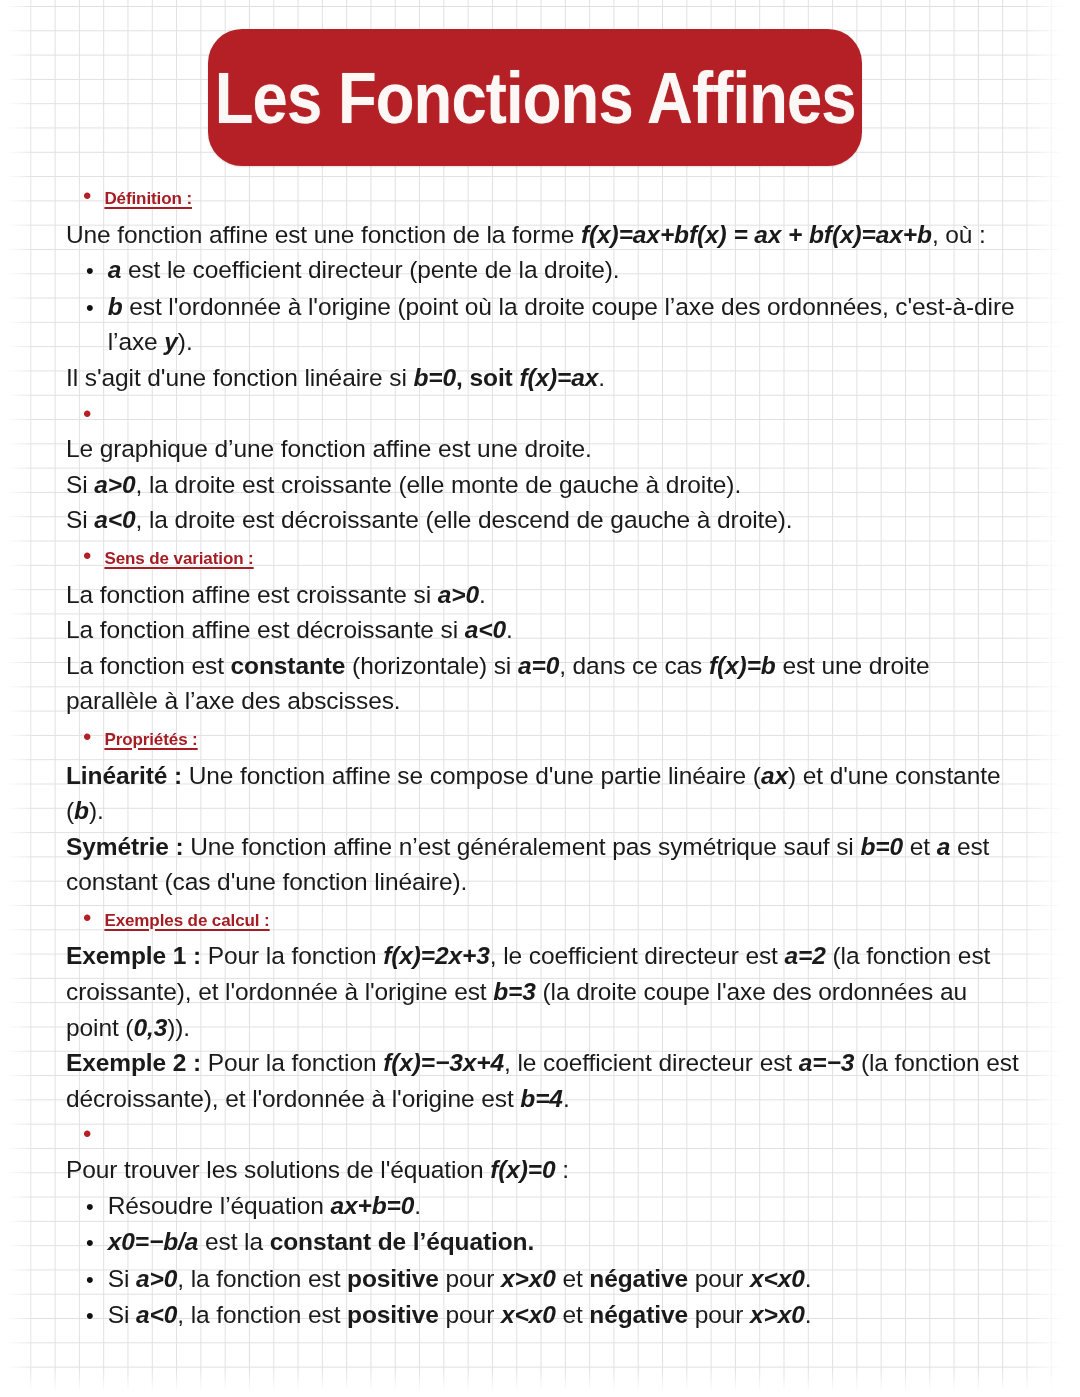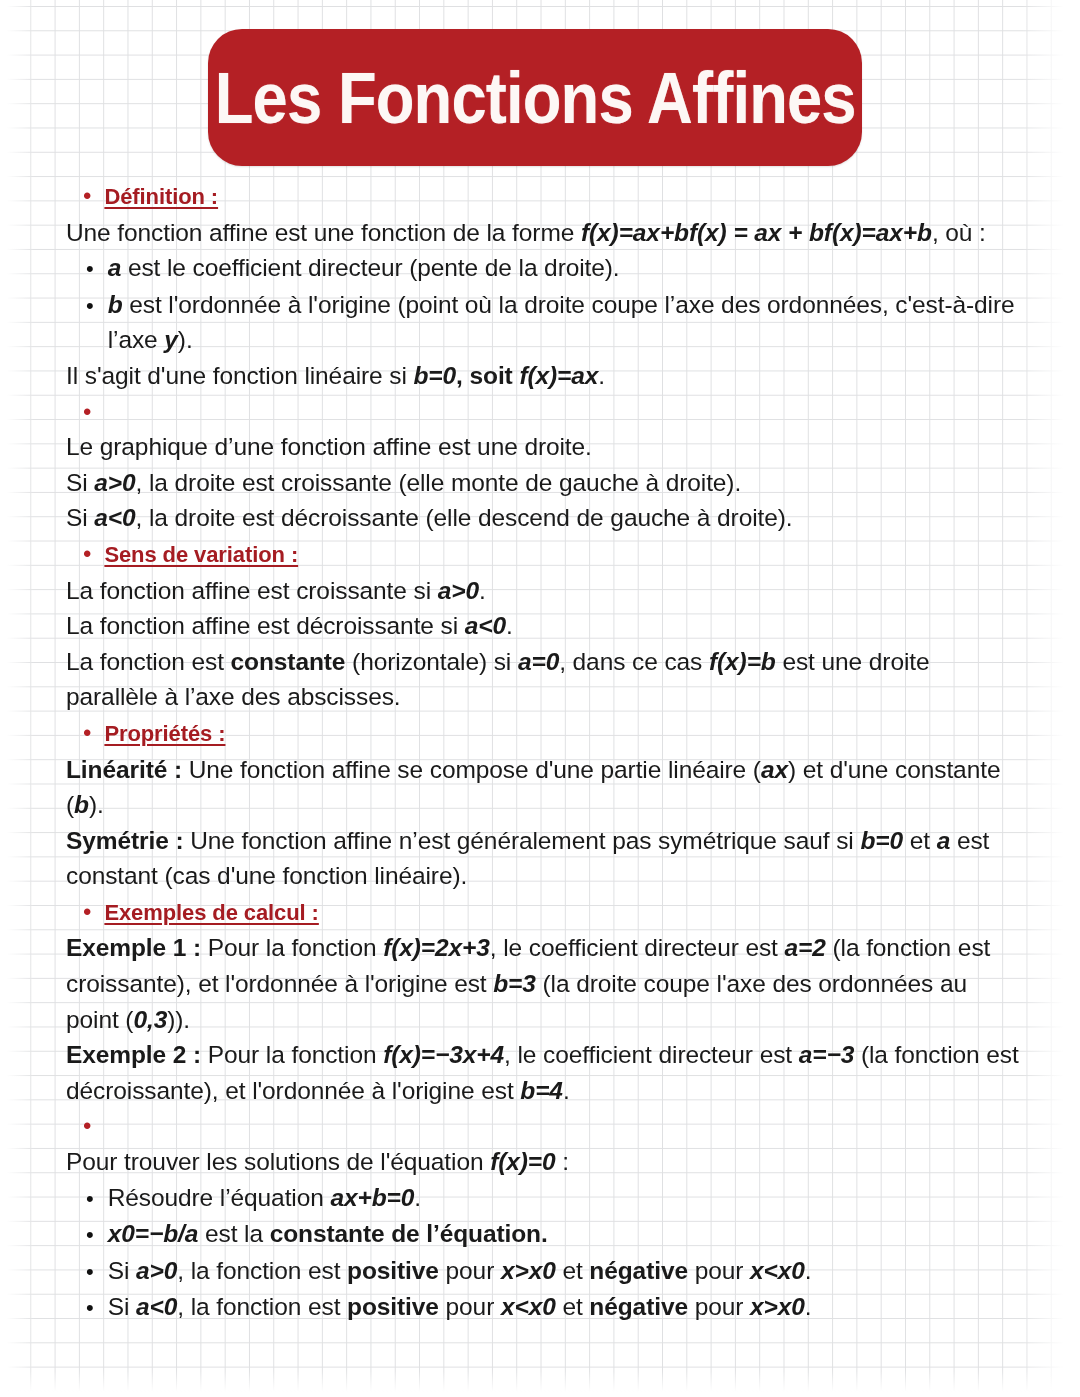--- a/index.html
+++ b/index.html
@@ -108,21 +108,21 @@
   .heading-bullet {
     color: #b42025;
     font-size: 24px;
     line-height: 35.6px;
     margin-right: 13px;
     flex: none;
   }
   .heading-text {
     color: #a51c22;
     font-weight: 700;
-    font-size: 22px;
+    font-size: 17px;
     line-height: 35.6px;
     text-decoration: underline;
     text-underline-offset: 3px;
     text-decoration-thickness: 2px;
     letter-spacing: -0.1px;
   }
 
   
   .bullet-row {
     display: flex;
@@ -203,21 +203,21 @@
       <div class="heading-row">
         <span class="heading-bullet">•</span>
       </div>
       <p class="p">Pour trouver les solutions de l'équation <span class="v">f(x)=0</span> :</p>
       <div class="bullet-row">
         <span class="bullet-dot">•</span>
         <span class="bullet-text">Résoudre l’équation <span class="v">ax+b=0</span>.</span>
       </div>
       <div class="bullet-row">
         <span class="bullet-dot">•</span>
-        <span class="bullet-text"><span class="v">x0=−b/a</span> est la <span class="bd">constante de l’équation.</span></span>
+        <span class="bullet-text"><span class="v">x0=−b/a</span> est la <span class="bd">constant de l’équation.</span></span>
       </div>
       <div class="bullet-row">
         <span class="bullet-dot">•</span>
         <span class="bullet-text">Si <span class="v">a&gt;0</span>, la fonction est <span class="bd">positive</span> pour <span class="v">x&gt;x0</span> et <span class="bd">négative</span> pour <span class="v">x&lt;x0</span>.</span>
       </div>
       <div class="bullet-row">
         <span class="bullet-dot">•</span>
         <span class="bullet-text">Si <span class="v">a&lt;0</span>, la fonction est <span class="bd">positive</span> pour <span class="v">x&lt;x0</span> et <span class="bd">négative</span> pour <span class="v">x&gt;x0</span>.</span>
       </div>
     </div>

